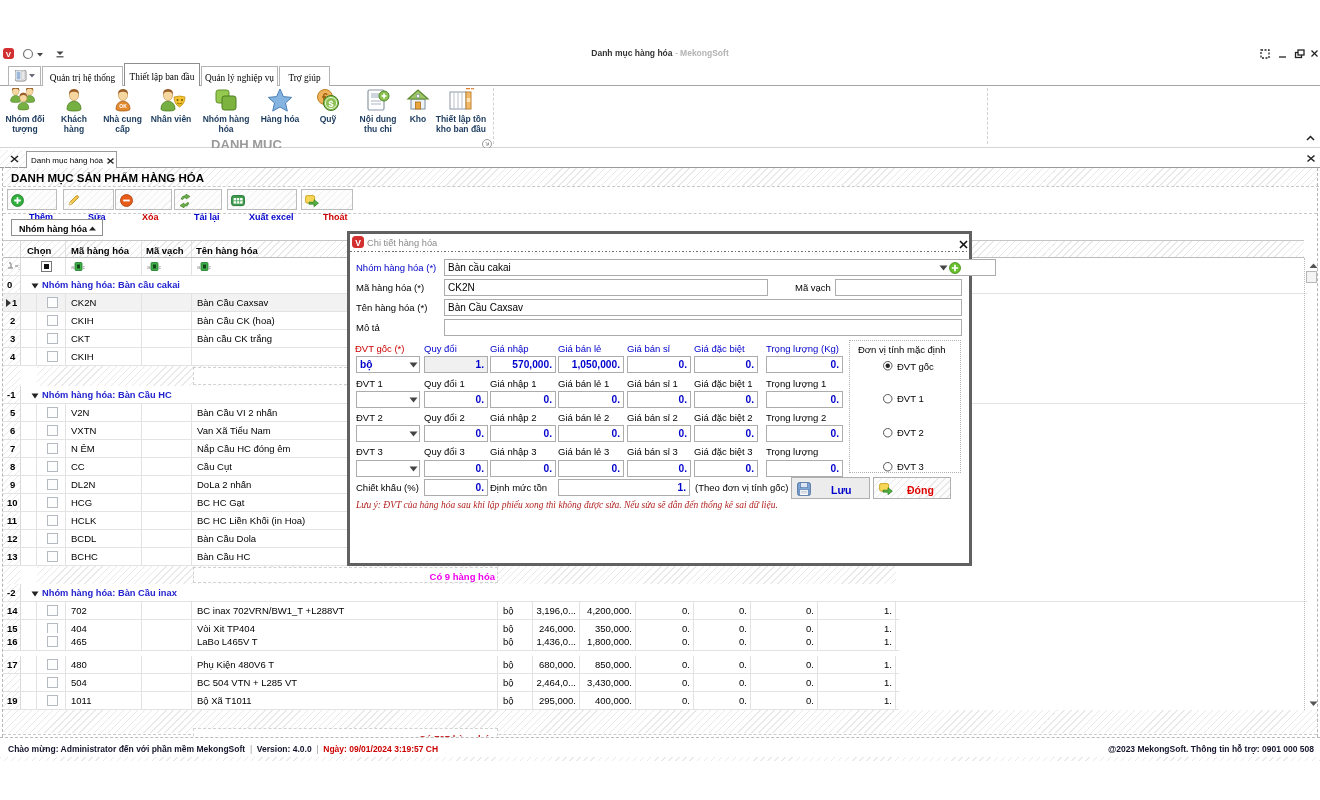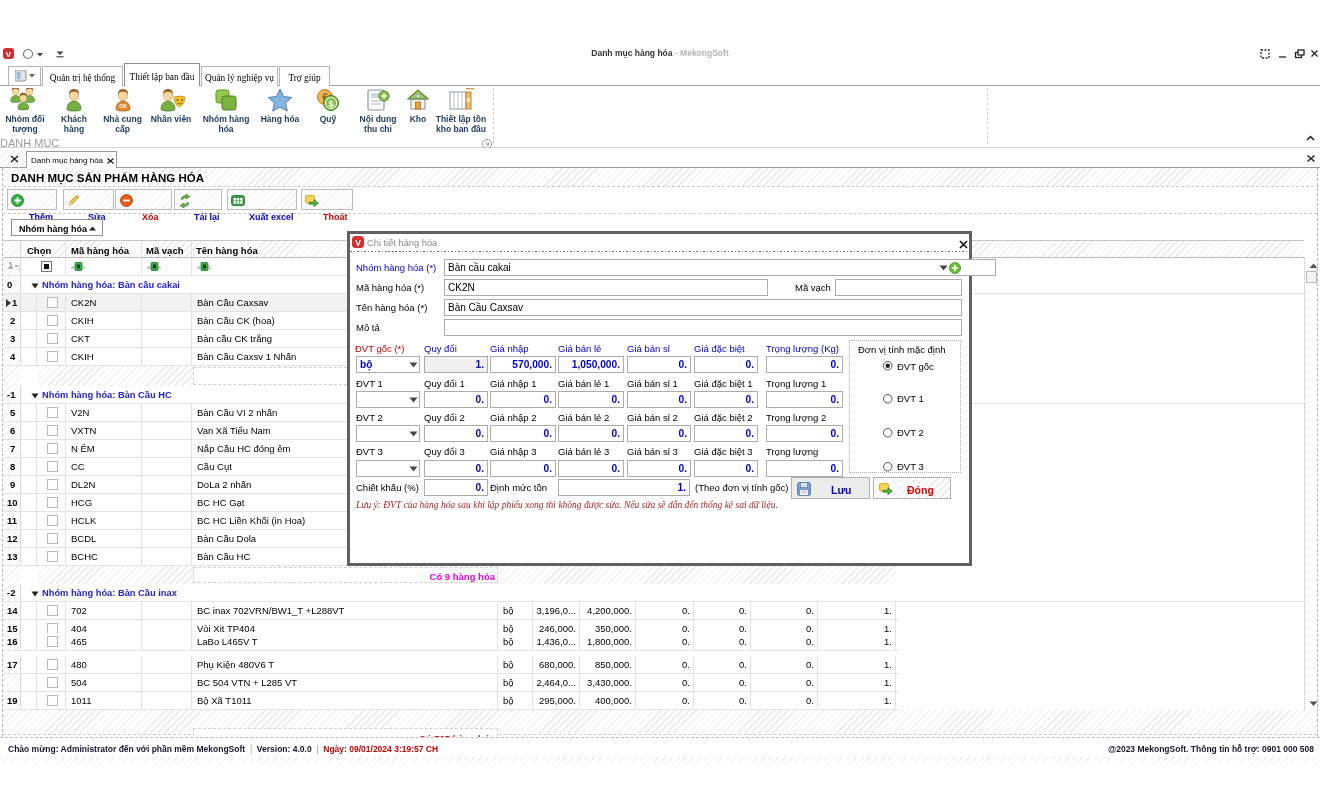--- a/index.html
+++ b/index.html
@@ -192,21 +192,21 @@
         <line x1="6" y1="4" x2="6" y2="21" stroke="#b6c0ca" stroke-width="1"></line>
         <line x1="10" y1="4" x2="10" y2="21" stroke="#b6c0ca" stroke-width="1"></line>
         <line x1="14" y1="4" x2="14" y2="21" stroke="#b6c0ca" stroke-width="1"></line>
         <rect x="18" y="4" width="5" height="17" fill="#f2b96a" stroke="#c08430" stroke-width="1"></rect>
         <rect x="18.8" y="10" width="3.4" height="4" fill="#fde4bb"></rect>
         <path d="M18 0.5 h4 M20 0.5 m3 0 h1" stroke="#e07b2a" stroke-width="1.4"></path>
         <path d="M24.2 0.5 h2" stroke="#e07b2a" stroke-width="1.4"></path>
       </svg>
       Thiết lập tồn<br>kho ban đầu
     </div>
-    <div class="abs" style="left:0;top:51px;width:493px;color:#9a9a9a;font-weight:normal;font-size:11px;">DANH MỤC</div>
+    <div class="abs" style="left:0;top:51px;width:493px;text-align:center;color:#9a9a9a;font-weight:bold;font-size:13px;">DANH MỤC</div>
     <svg class="abs" style="left:482px;top:53px;" width="10" height="10">
         <circle cx="5" cy="5" r="4.5" fill="none" stroke="#9a9a9a"></circle>
         <path d="M4 6 L6.5 6 L6.5 3.5 M6.5 6 L3.5 3" stroke="#9a9a9a" fill="none" stroke-width="1"></path>
       </svg>
     <div class="abs" style="left:493px;top:2px;height:56px;border-left:1px dashed #d0d0d0;"></div>
     <div class="abs" style="left:987px;top:2px;height:56px;border-left:1px dashed #d0d0d0;"></div>
     <svg class="abs" style="left:1305px;top:48px;" width="11" height="8">
         <path d="M2 6 L5.5 2.5 L9 6" fill="none" stroke="#222" stroke-width="1.5"></path>
       </svg>
   </div>
@@ -407,21 +407,20 @@
 <div class="row" style="top:108px;">
           <div class="ind hatch">
             <span class="abs" style="left:7px;top:3px">4</span>
           </div>
           <div class="cell indt"></div>
           <div class="cell c1">
             <span class="chk"></span>
           </div>
           <div class="cell c2 txt">CKIH</div>
           <div class="cell c3"></div>
-          <div class="cell c4 txt">Bàn Cầu Caxsv 1 Nhấn</div>
           <div class="cell c5"></div>
           <div class="cell c6"></div>
           <div class="cell c7"></div>
           <div class="cell c8"></div>
           <div class="cell c9"></div>
           <div class="cell c10"></div>
           <div class="cell c11"></div>
         </div>
 <div class="srow hatch" style="top:126px;height:20px;width:893px">
           <div class="abs" style="left:18px;top:0;width:16px;height:20px;background:#fff"></div>

